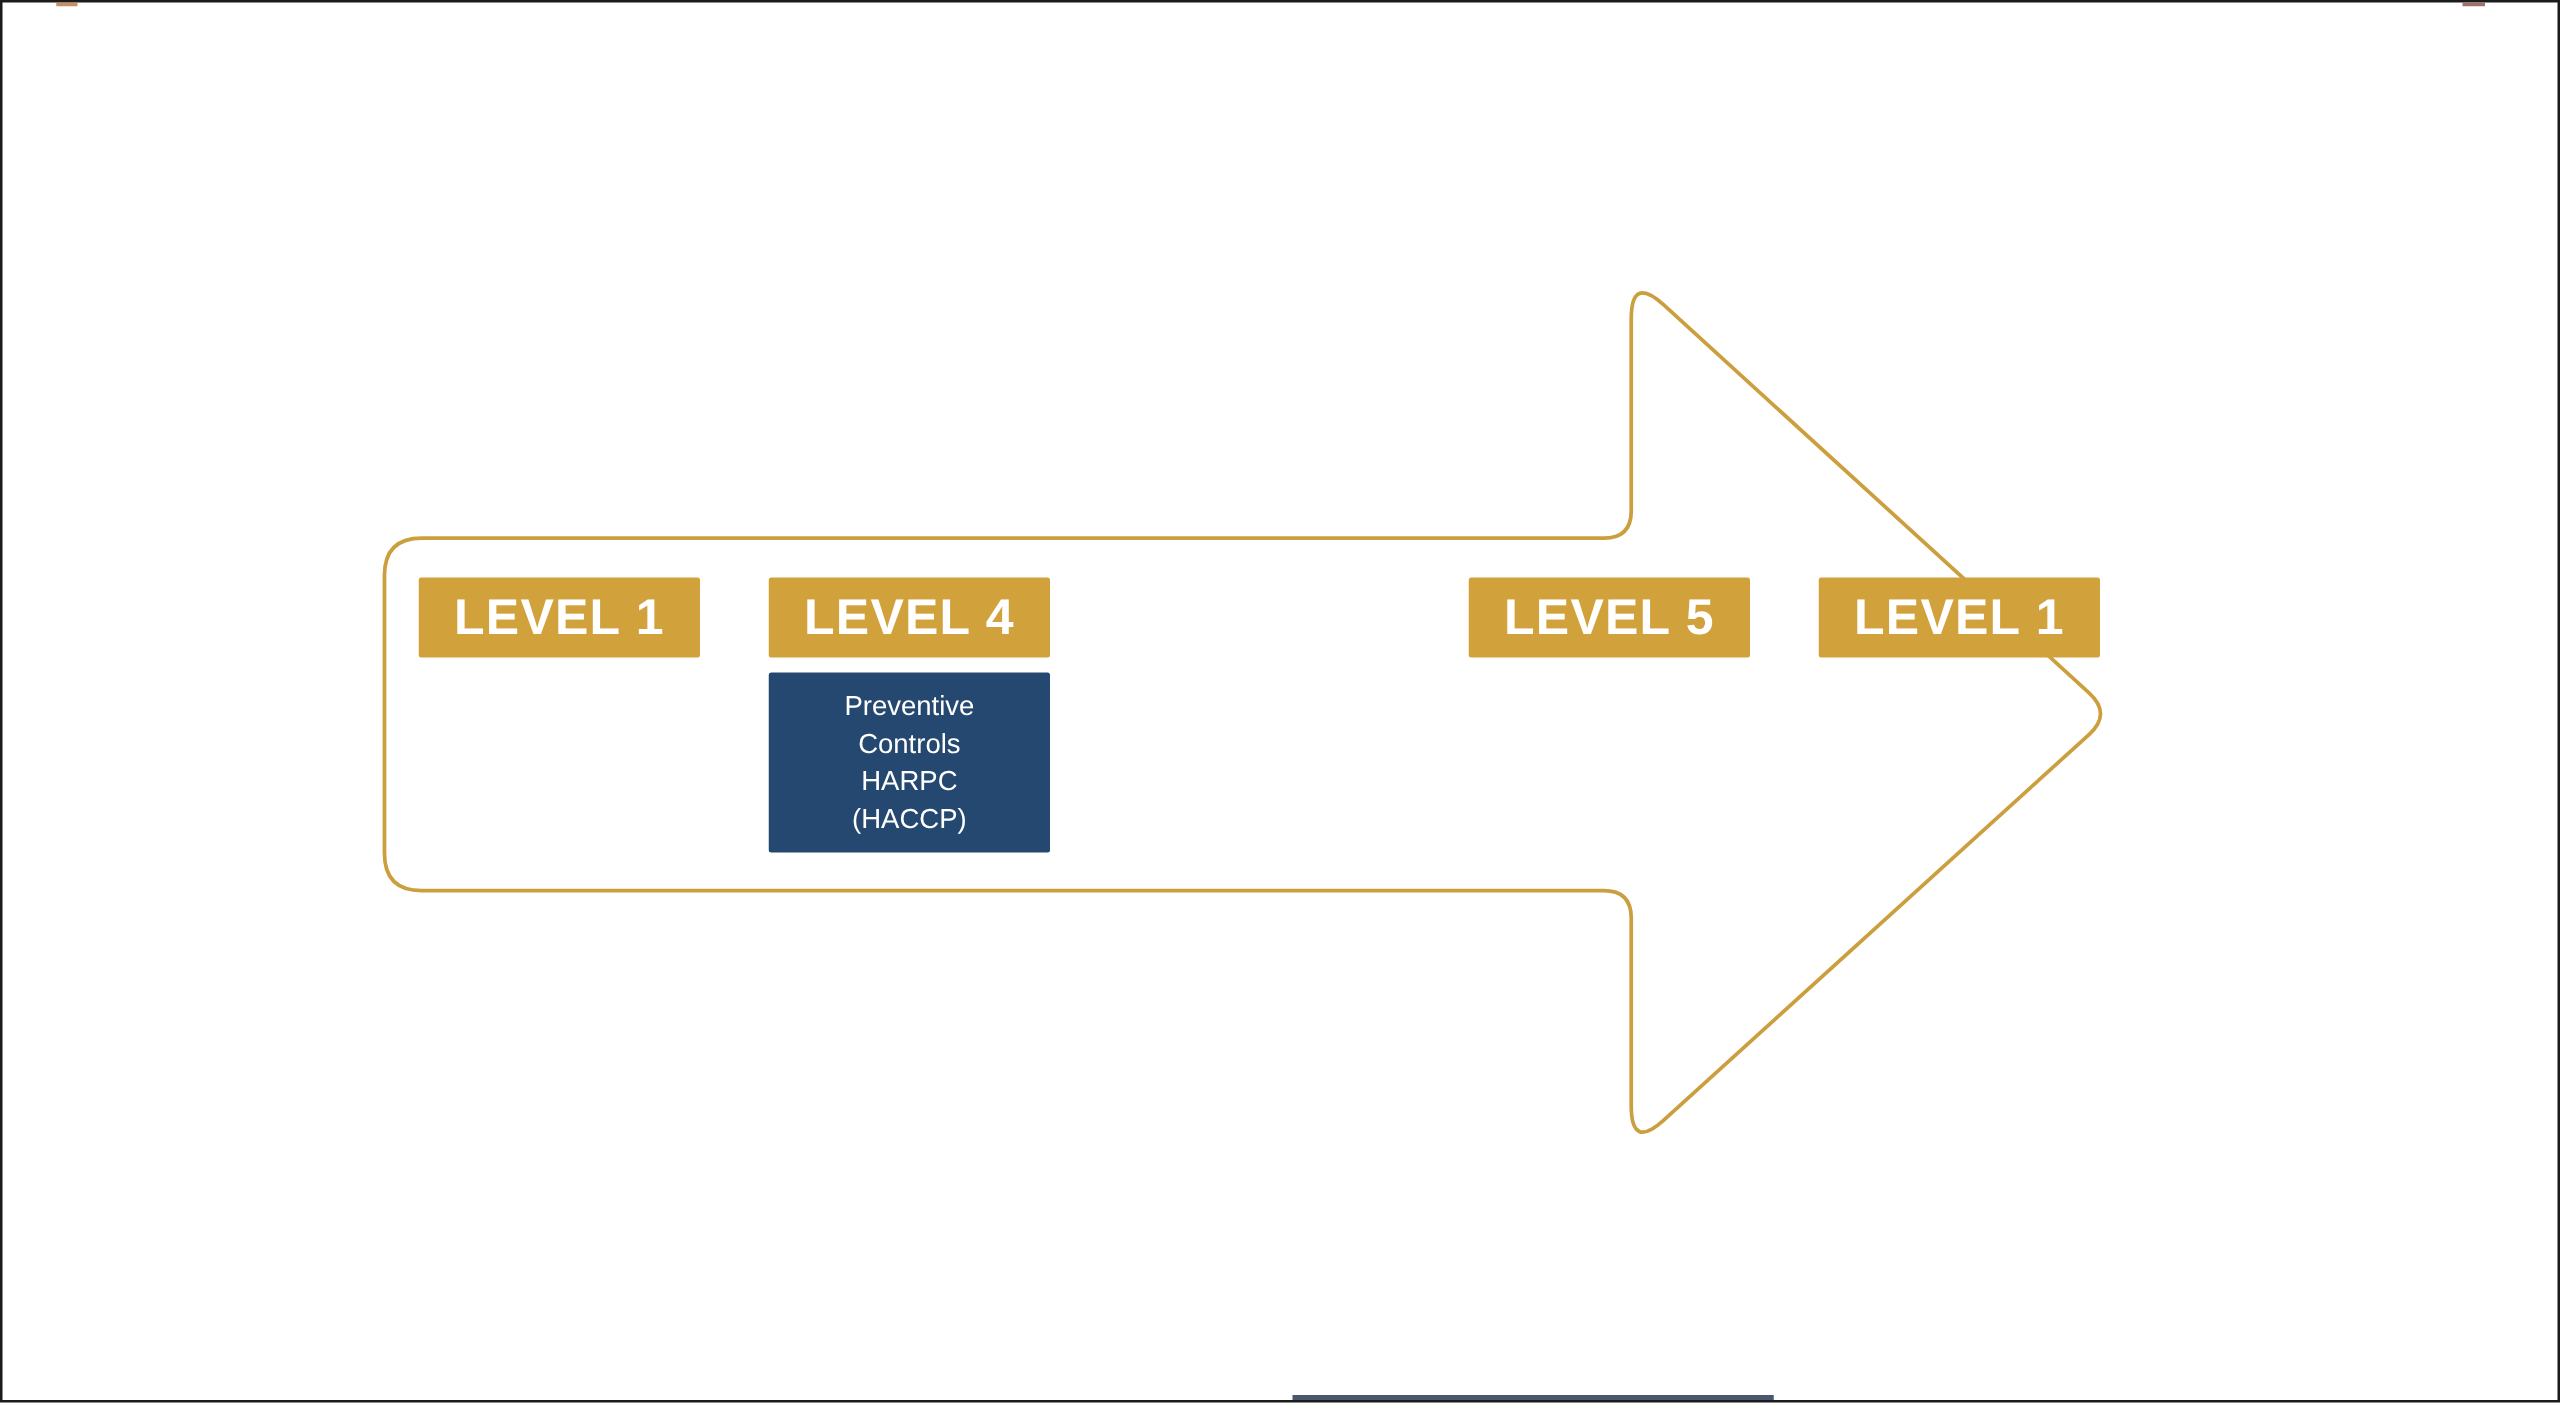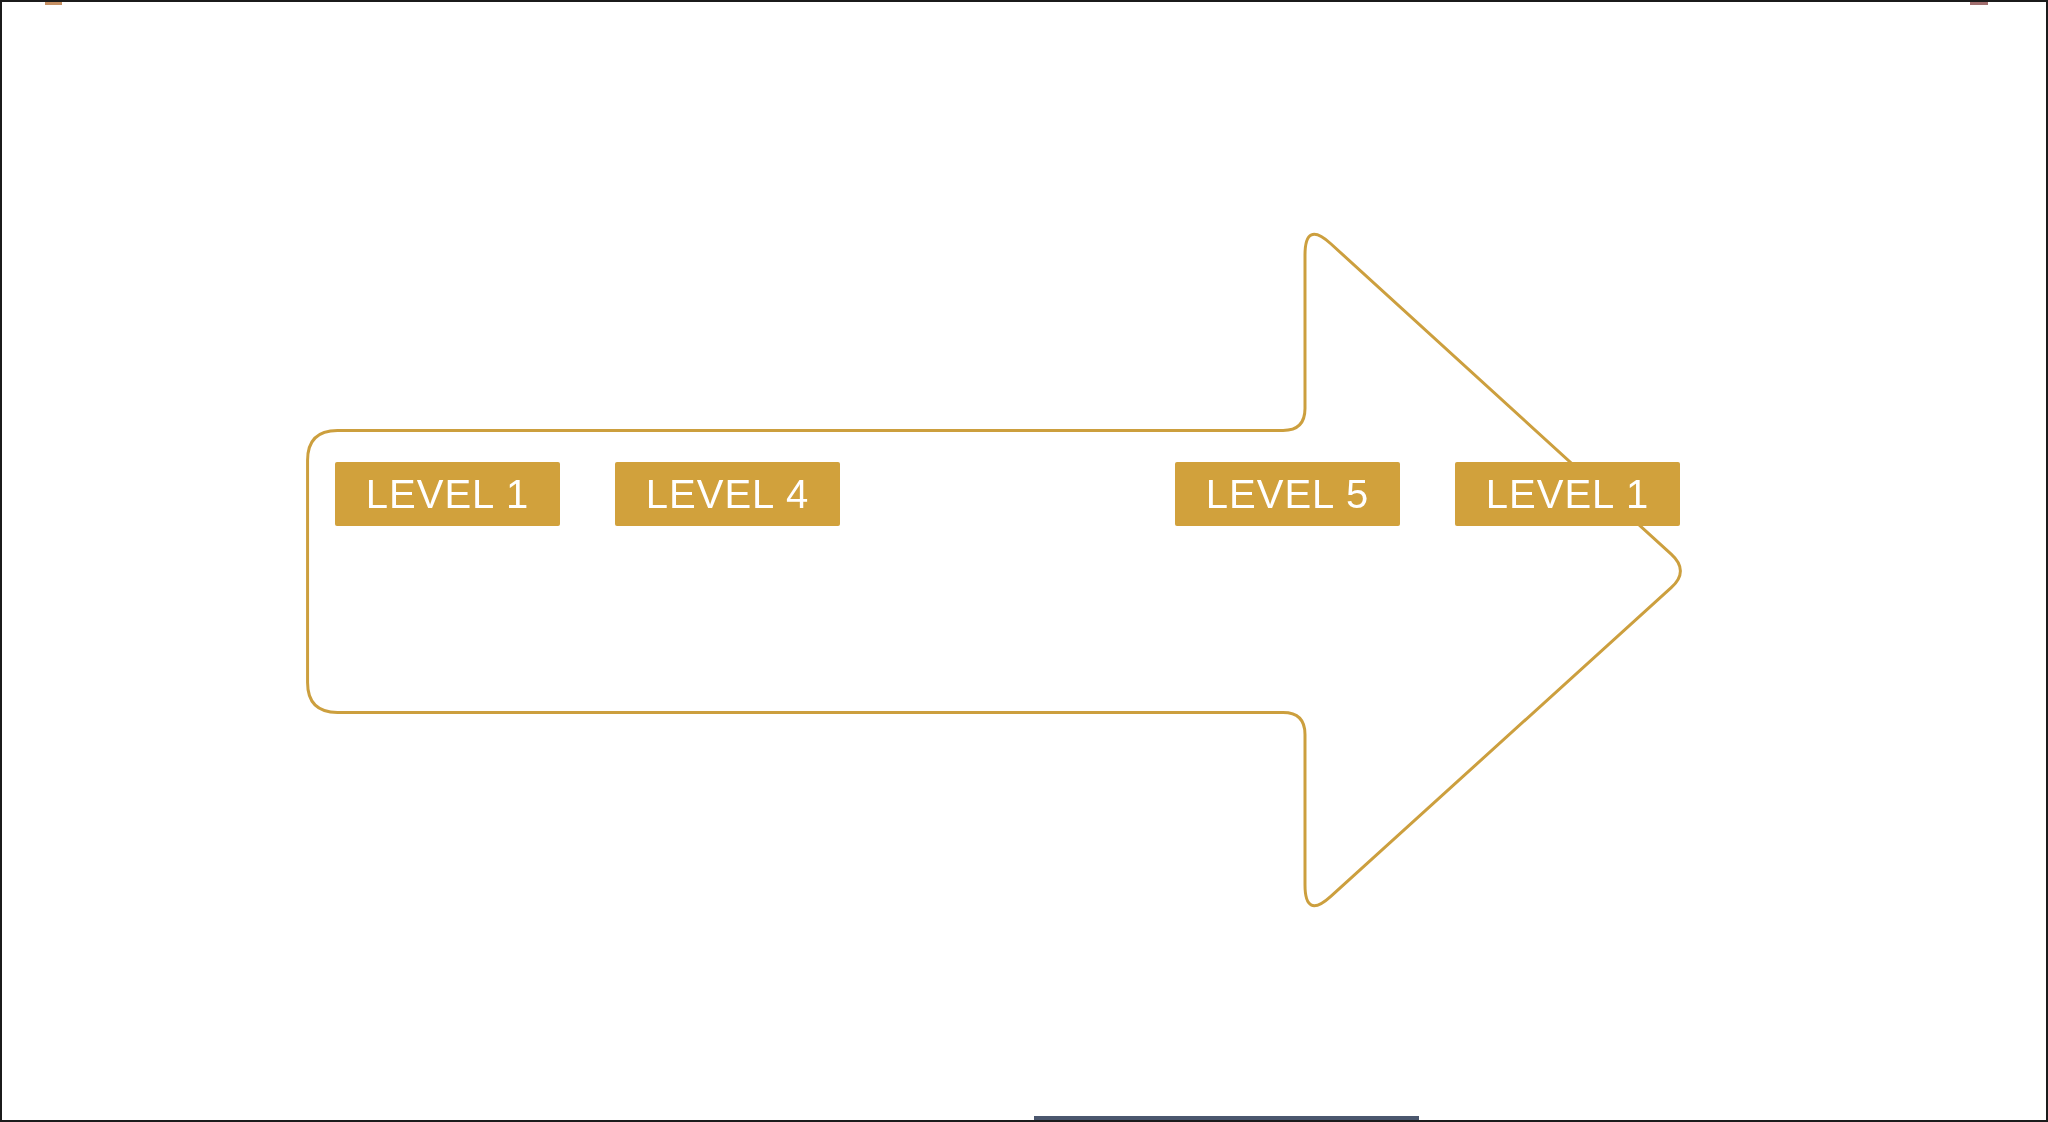--- a/index.html
+++ b/index.html
@@ -50,21 +50,21 @@
     gap:12px;
   }
   .level-header{
     height:64px;
     background:var(--gold);
     color:var(--text-on-color);
     display:flex;
     align-items:center;
     justify-content:center;
     font-size:40px;
-    font-weight:400;
+    font-weight:700;
     letter-spacing:1px;
     border-radius:2px;
   }
   .level-body{
     height:144px;
     background:var(--navy);
     color:var(--text-on-color);
     display:flex;
     align-items:center;
     justify-content:center;
@@ -129,20 +129,24 @@
   </svg>
 
   <div class="levels">
 
     <div class="level-col">
       <div class="level-header">LEVEL 1</div>
     </div>
 
     <div class="level-col">
       <div class="level-header">LEVEL 4</div>
+      <div class="level-body">Preventive
+Controls
+HARPC
+(HACCP)</div>
     </div>
 
     <div class="level-col">
     </div>
 
     <div class="level-col">
       <div class="level-header">LEVEL 5</div>
     </div>
 
     <div class="level-col">

